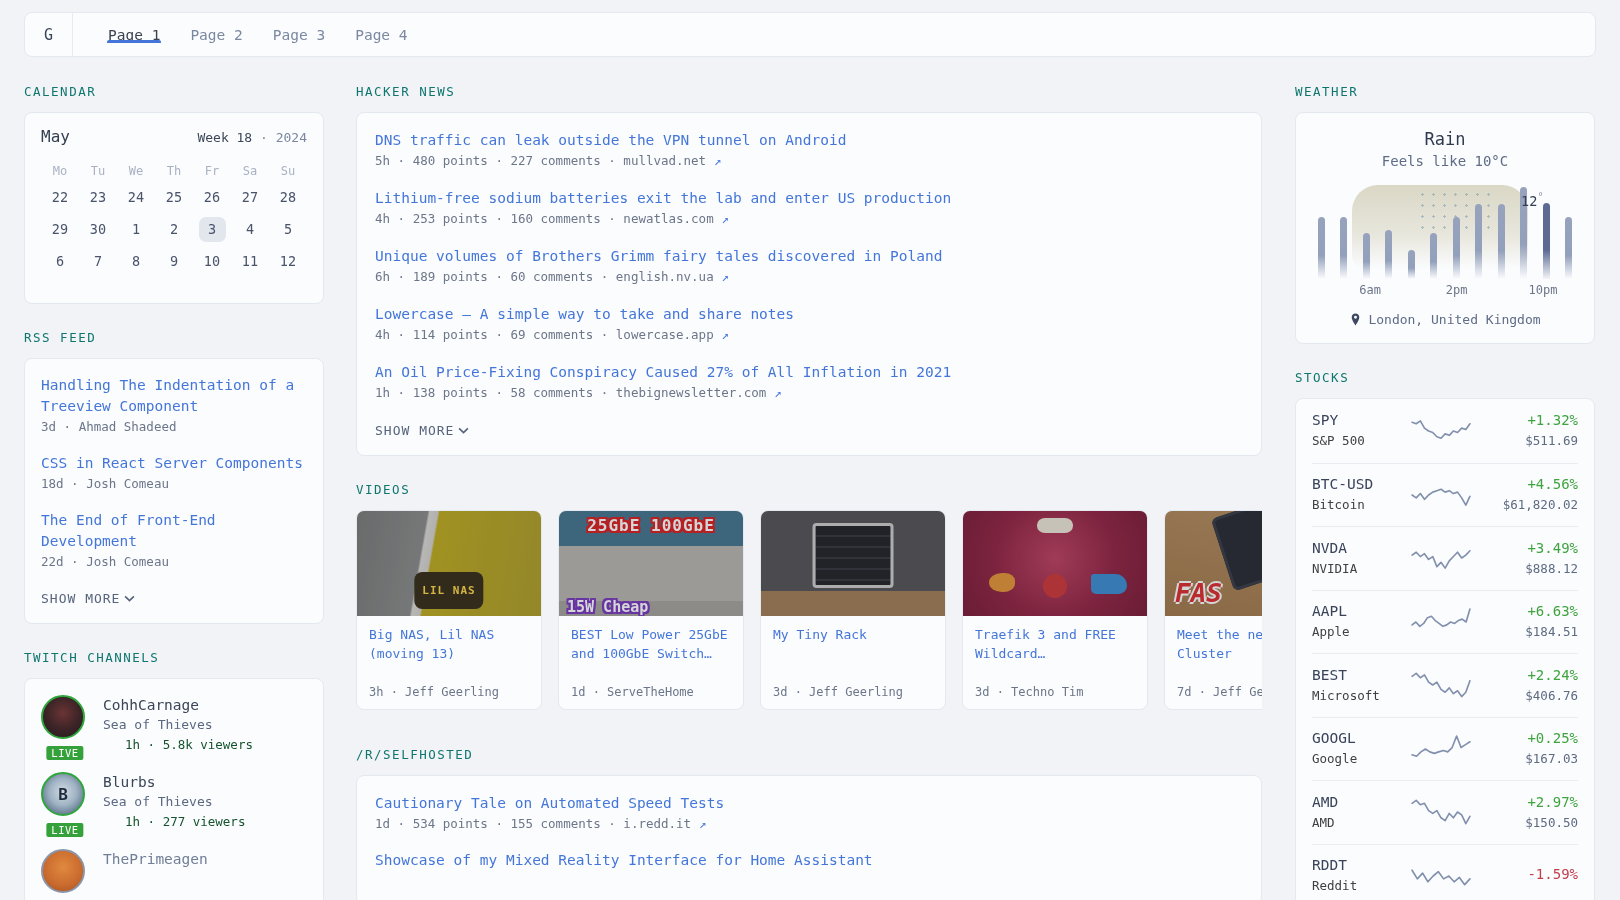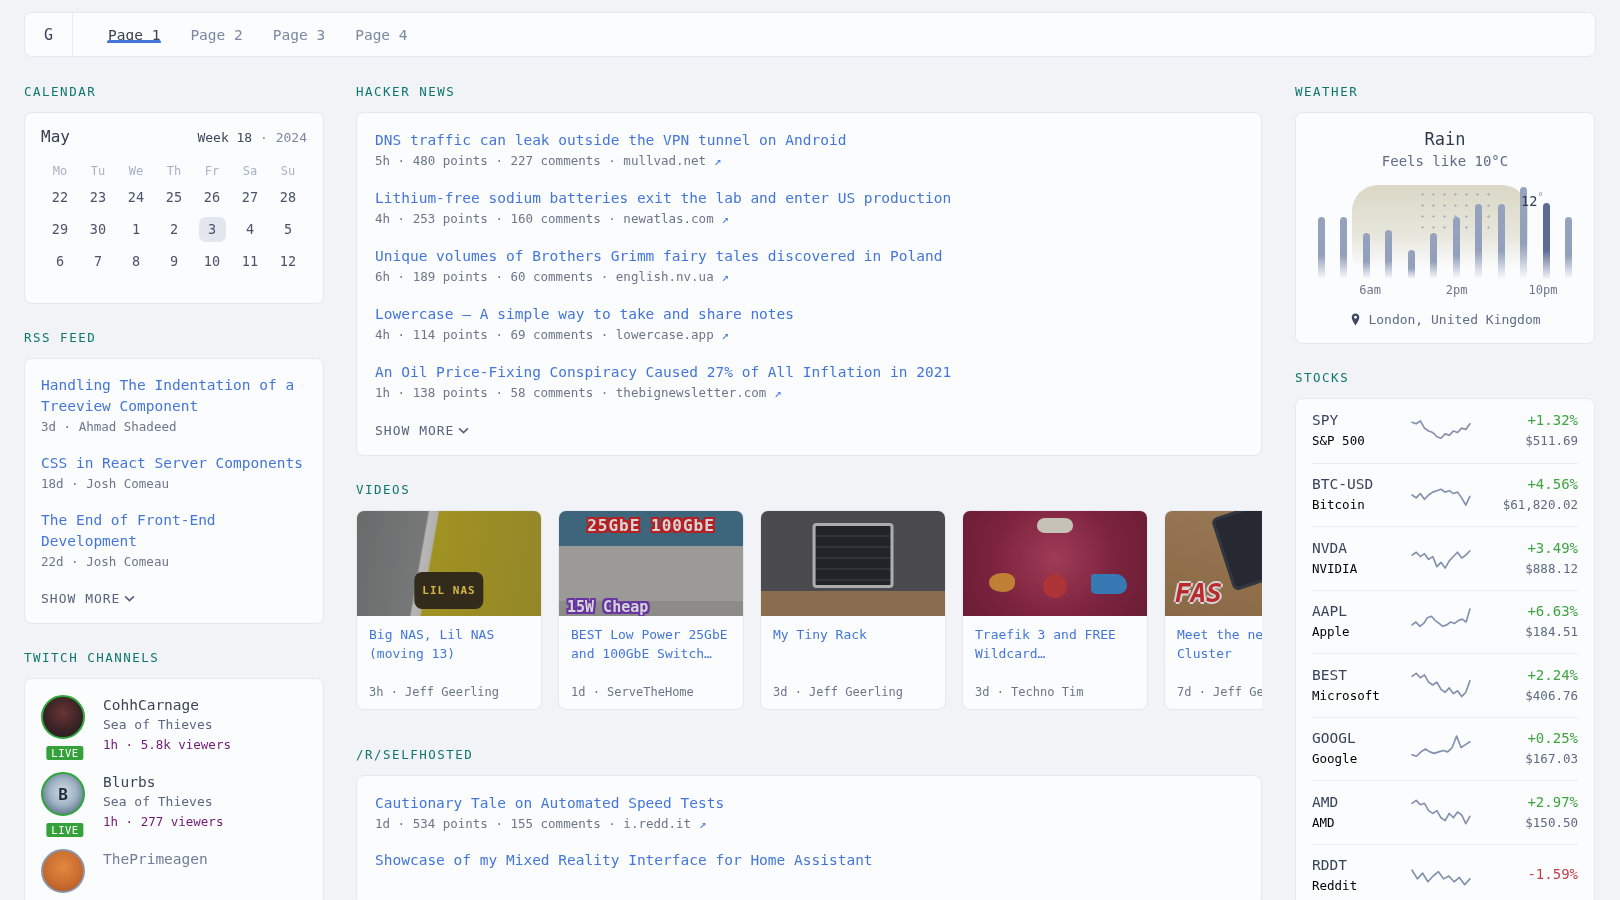--- a/index.html
+++ b/index.html
@@ -63,21 +63,21 @@
   .av-cohh { background:radial-gradient(circle at 50% 40%, #6a3434 0%, #3a2326 55%, #241a1d 100%); }
   .av-blurbs { background:radial-gradient(circle at 50% 45%, #d4dbe2 0%, #9fb3c4 45%, #39536b 100%);
     display:flex; align-items:center; justify-content:center; color:#1d2c3c; font-weight:bold; font-size:16px; }
   .av-prime { background:radial-gradient(circle at 50% 40%, #e0893f 0%, #c96a2e 60%, #a14e20 100%); }
   .live-badge { position:absolute; left:50%; transform:translateX(-50%); bottom:-8px; background:#35a13a;
     color:#fff; font-size:10.5px; letter-spacing:.5px; padding:1px 5px; border-radius:4px; border:2px solid #fbfcfe; }
   .tw-info { margin-left:14px; }
   .tw-name { display:block; font-size:14.5px; color:#3a4557; text-decoration:none; line-height:20px; cursor:pointer; }
   .tw-row.offline .tw-name { color:#707e96; }
   .tw-game { font-size:13px; color:#5a6880; line-height:20px; }
-  .tw-meta { font-size:12.5px; color:#701a75; line-height:19px; }
+  .tw-meta { font-size:12.5px; color:#14532d; line-height:19px;margin-left:22px; }
 
   
   .videos-row { display:flex; gap:16px; overflow:hidden; }
   .vcard { flex:0 0 186px; width:186px; height:200px; background:#fbfcfe; border:1px solid #e4e8ef;
     border-radius:8px; display:flex; flex-direction:column; }
   .thumb { position:relative; height:105px; border-radius:7px 7px 0 0; overflow:hidden; cursor:pointer; }
   .thumb::after { content:""; position:absolute; inset:0; background:rgba(18,22,32,.18); }
   .vbody { flex:1; padding:9px 12px 10px; display:flex; flex-direction:column; }
   .vtitle { color:#4476d9; font-size:13px; line-height:19px; text-decoration:none; cursor:pointer; }
   .vmeta { margin-top:auto; font-size:12px; color:#6c7689; }
@@ -127,21 +127,21 @@
   .w-xl { position:absolute; transform:translateX(-50%); }
   .w-xl.p0 { left:21%; } .w-xl.p1 { left:54.5%; } .w-xl.p2 { left:88%; }
   .w-loc { margin-top:11px; font-size:13px; color:#5e6c86; display:flex; align-items:center; justify-content:center; gap:6px; }
 
   
   .stocks-card { padding:0 16px; }
   .st-row { display:flex; align-items:center; height:63.5px; border-top:1px solid #e9ecf1; }
   .st-row:first-child { border-top:none; }
   .st-left { width:88px; flex:0 0 88px; }
   .st-sym { font-size:14.5px; color:#39445a; line-height:19px; }
-  .st-name { font-size:12.5px; color:#000000; line-height:18px; margin-top:2px; }
+  .st-name { font-size:12.5px; color:#404040; line-height:18px; margin-top:2px; }
   .spark { width:62px; height:34px; flex:0 0 62px; margin-left:10px; }
   .spark polyline { fill:none; stroke:#8290ad; stroke-width:1.6; stroke-linejoin:round; stroke-linecap:round; }
   .st-right { flex:1; text-align:right; }
   .st-change { font-size:14px; line-height:19px; }
   .st-change.pos { color:#3fa33f; }
   .st-change.neg { color:#c43d4b; }
   .st-price { font-size:12.5px; color:#5d6a80; line-height:18px; margin-top:2px; }
 
   .pin { width:13px; height:15px; }
 </style>

